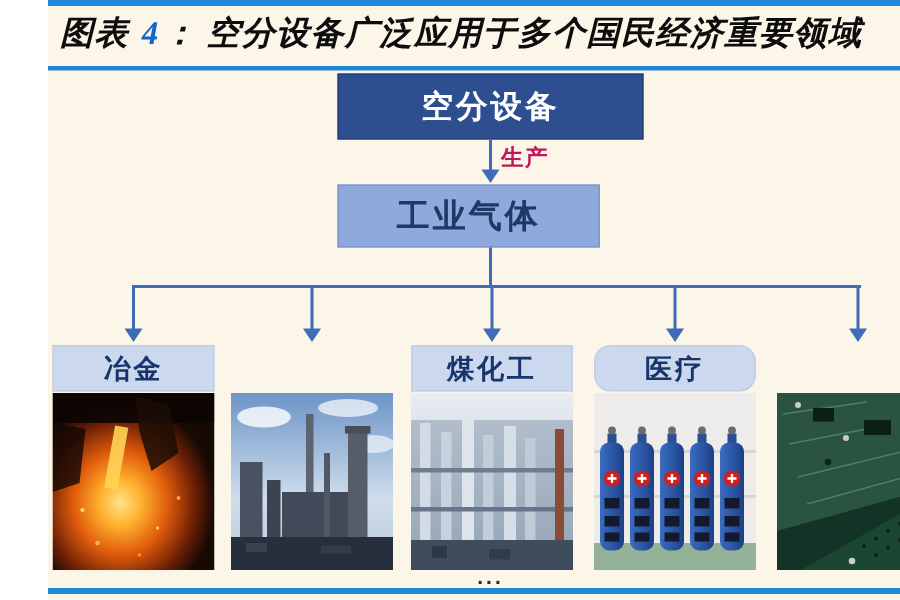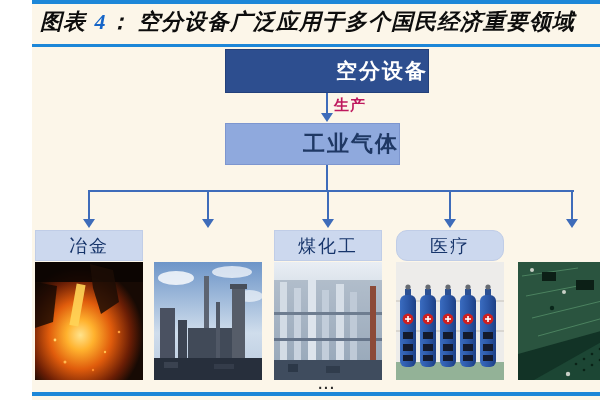--- a/index.html
+++ b/index.html
@@ -9,39 +9,39 @@
   .accent-line{position:absolute;left:0;width:600px;background:#1d87d8;}
   .accent-top{top:0;height:4px;}
   .accent-under-title{top:44px;height:3px;}
   .accent-bottom{top:392px;height:4px;}
 
   .fig-title{position:absolute;left:8px;top:7px;width:584px;
     font-family:"Liberation Serif",serif;font-style:italic;font-weight:bold;
     font-size:22px;color:#0d0d0d;white-space:pre;letter-spacing:1px;}
   .fig-title .num{color:#1565c8;padding:0 2px;}
 
-  .node{position:absolute;display:flex;align-items:center;justify-content:flex-end;
+  .node{position:absolute;display:flex;align-items:center;justify-content:center;
     font-weight:bold;letter-spacing:2px;box-sizing:border-box;}
   .node-root{left:193px;top:49px;width:204px;height:44px;background:#2d4e8f;
     border:1px solid #23407a;color:#ffffff;font-size:21px;}
   .node-mid{left:193px;top:123px;width:175px;height:42px;background:#8fa9dd;
     border:1px solid #7d96cf;color:#1f3864;font-size:22px;}
 
   .vline{position:absolute;width:2px;background:#3e6cba;}
   .hline{position:absolute;height:2px;background:#3e6cba;}
   .ahead{position:absolute;width:0;height:0;
     border-left:6px solid transparent;border-right:6px solid transparent;
     border-top:9px solid #3e6cba;}
 
   .edge-label{position:absolute;left:302px;top:96px;color:#be185d;
     font-weight:bold;font-size:15px;letter-spacing:1px;}
 
   .cat-box{position:absolute;top:230px;width:108px;height:31px;background:#ccd8ee;
     border:1px solid #c0cde7;box-sizing:border-box;display:flex;align-items:center;
-    justify-content:center;color:#17356b;font-weight:normal;font-size:18px;letter-spacing:2px;}
+    justify-content:center;color:#17356b;font-weight:bold;font-size:18px;letter-spacing:2px;}
   .cat-img{position:absolute;top:262px;width:108px;height:118px;overflow:hidden;}
   .cat-img svg{display:block;width:100%;height:100%;}
 
   .ellipsis{position:absolute;left:270px;top:376px;width:50px;text-align:center;
     color:#2a2a2a;font-weight:bold;font-size:14px;letter-spacing:2px;}
 </style>
 </head>
 <body>
 
 <div class="page">

